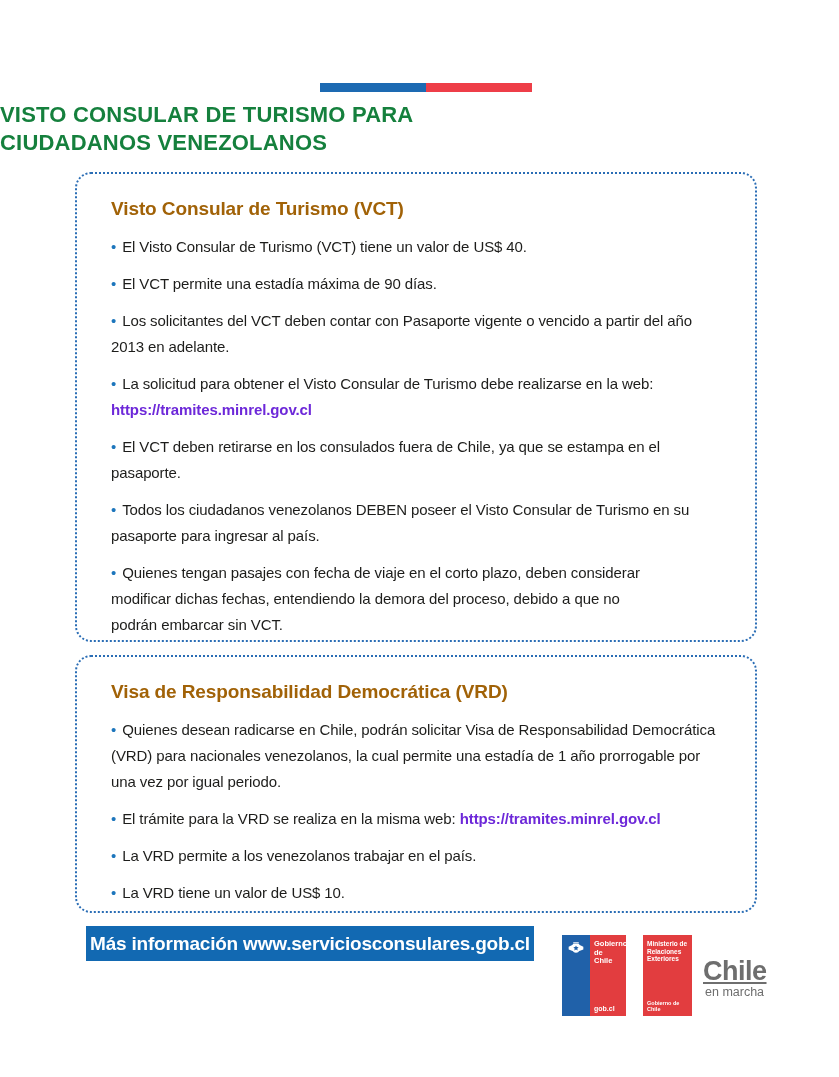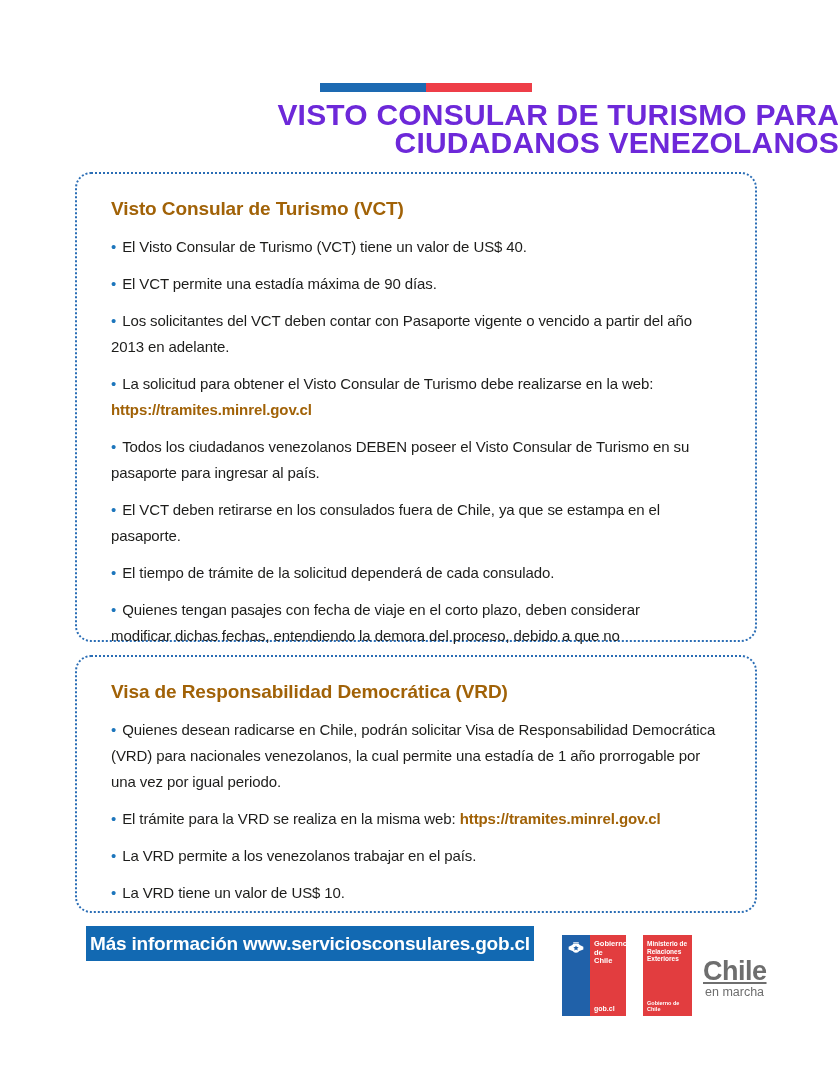--- a/index.html
+++ b/index.html
@@ -21,23 +21,23 @@
     display: flex;
   }
   .flag-bar .blue { flex: 1; background: #1d6ab2; }
   .flag-bar .red  { flex: 1; background: #ee3e48; }
 
   
   .title {
     position: absolute;
     left: 0; top: 101px;
     width: 100%;
-    text-align: right;
-    color: #6d28d9;
-    font-size: 30px;
+    text-align: left;
+    color: #15803d;
+    font-size: 22px;
     font-weight: bold;
     line-height: 28px;
     letter-spacing: 0.2px;
   }
 
   
   .box {
     position: absolute;
     left: 75px;
     width: 682px;
@@ -63,21 +63,21 @@
     margin-bottom: 11px;
     letter-spacing: -0.1px;
   }
   .bullet .dot {
     color: #1d76bc;
     margin-right: 6px;
     font-size: 15px;
   }
   .w545 { max-width: 555px; }
   a.link {
-    color: #a16207;
+    color: #6d28d9;
     font-weight: bold;
     text-decoration: none;
   }
 
   
   .banner {
     position: absolute;
     left: 75px; top: 926px;
     width: 448px; height: 35px;
     background: #1269b2;
@@ -158,27 +158,24 @@
       <span class="dot">•</span><span>El VCT permite una estadía máxima de 90 días.</span>
     </p>
     <p class="bullet">
       <span class="dot">•</span><span>Los solicitantes del VCT deben contar con Pasaporte vigente o vencido a partir del año 2013 en adelante.</span>
     </p>
     <p class="bullet">
       <span class="dot">•</span><span>La solicitud para obtener el Visto Consular de Turismo debe realizarse en la  web:</span><br>
       <a class="link" href="#">https://tramites.minrel.gov.cl</a>
     </p>
     <p class="bullet">
+      <span class="dot">•</span><span>El VCT deben retirarse en los consulados fuera de Chile, ya que se estampa en el pasaporte.</span>
+    </p>
+    <p class="bullet">
       <span class="dot">•</span><span>Todos los ciudadanos venezolanos DEBEN poseer el Visto Consular de Turismo en su pasaporte para ingresar al país.</span>
-    </p>
-    <p class="bullet">
-      <span class="dot">•</span><span>El VCT deben retirarse en los consulados fuera de Chile, ya que se estampa en el pasaporte.</span>
-    </p>
-    <p class="bullet">
-      <span class="dot">•</span><span>El tiempo de trámite de la solicitud dependerá de cada consulado.</span>
     </p>
     <p class="bullet w545">
       <span class="dot">•</span><span>Quienes tengan pasajes con fecha de viaje en el corto plazo, deben considerar modificar dichas fechas,  entendiendo la demora del proceso, debido a que no podrán embarcar sin VCT.</span>
     </p>
   </section>
 
   <section class="box box-vrd">
     <h2>Visa de Responsabilidad Democrática (VRD)</h2>
 
     <p class="bullet">

